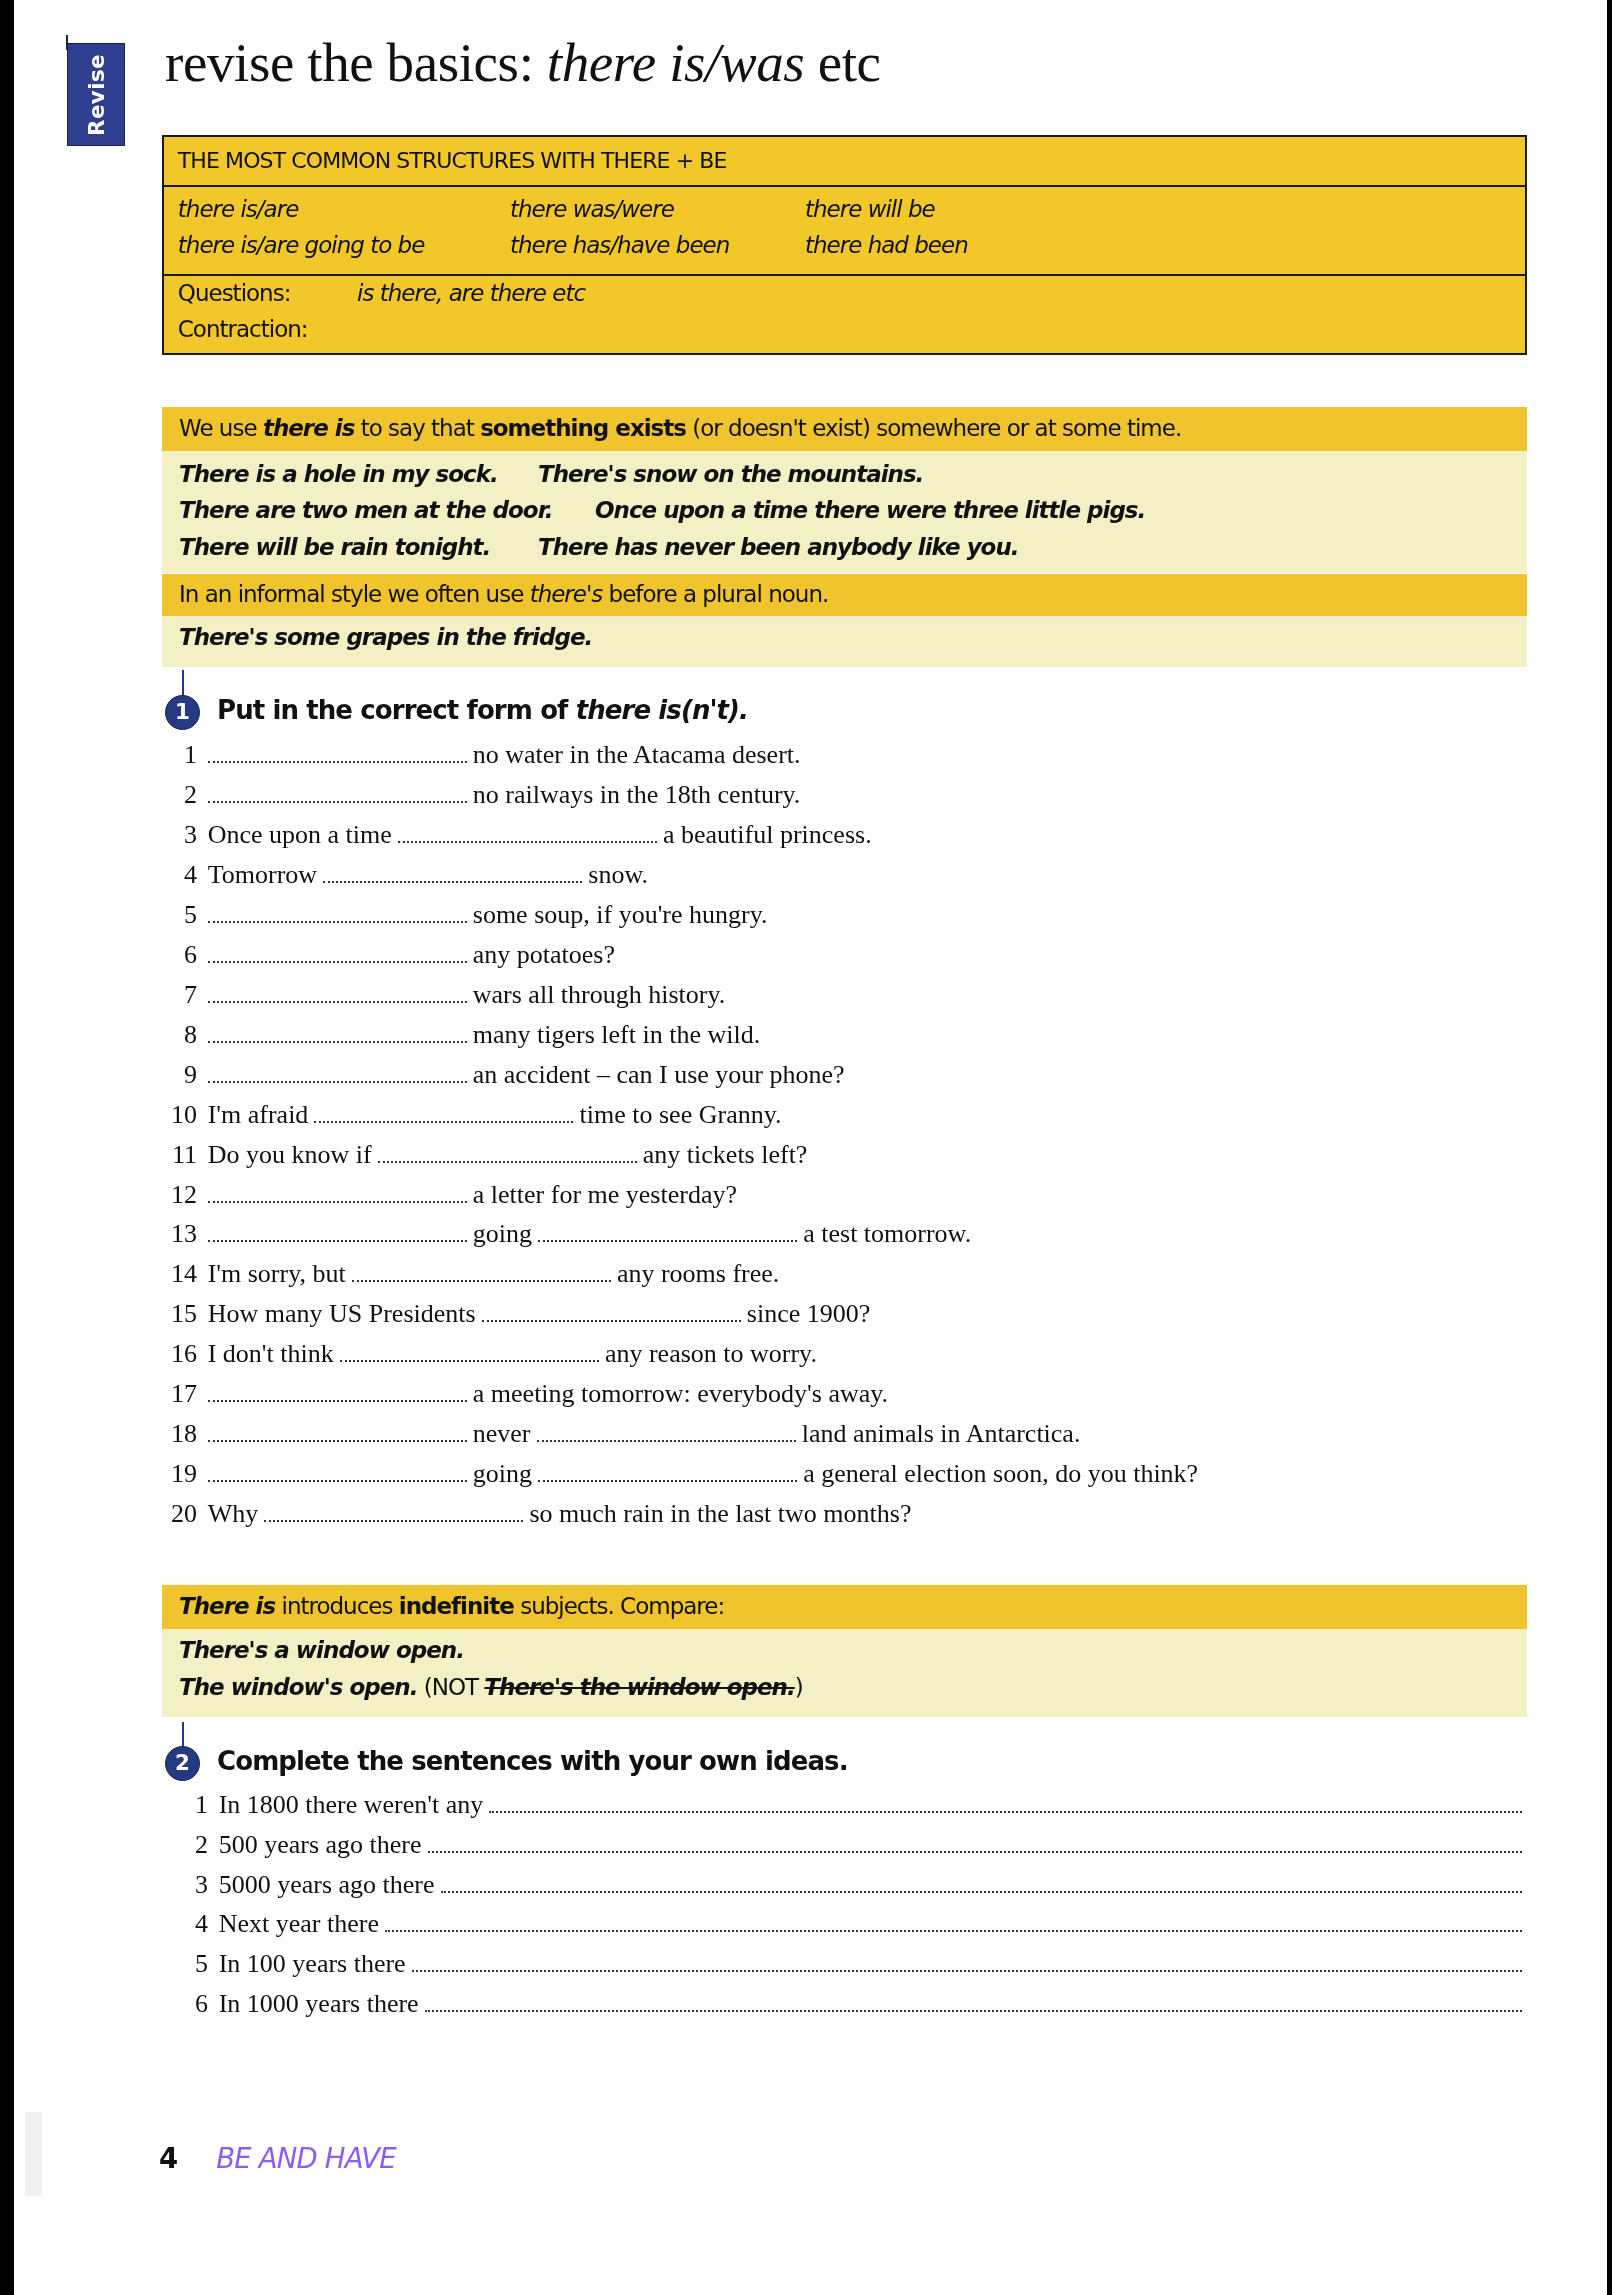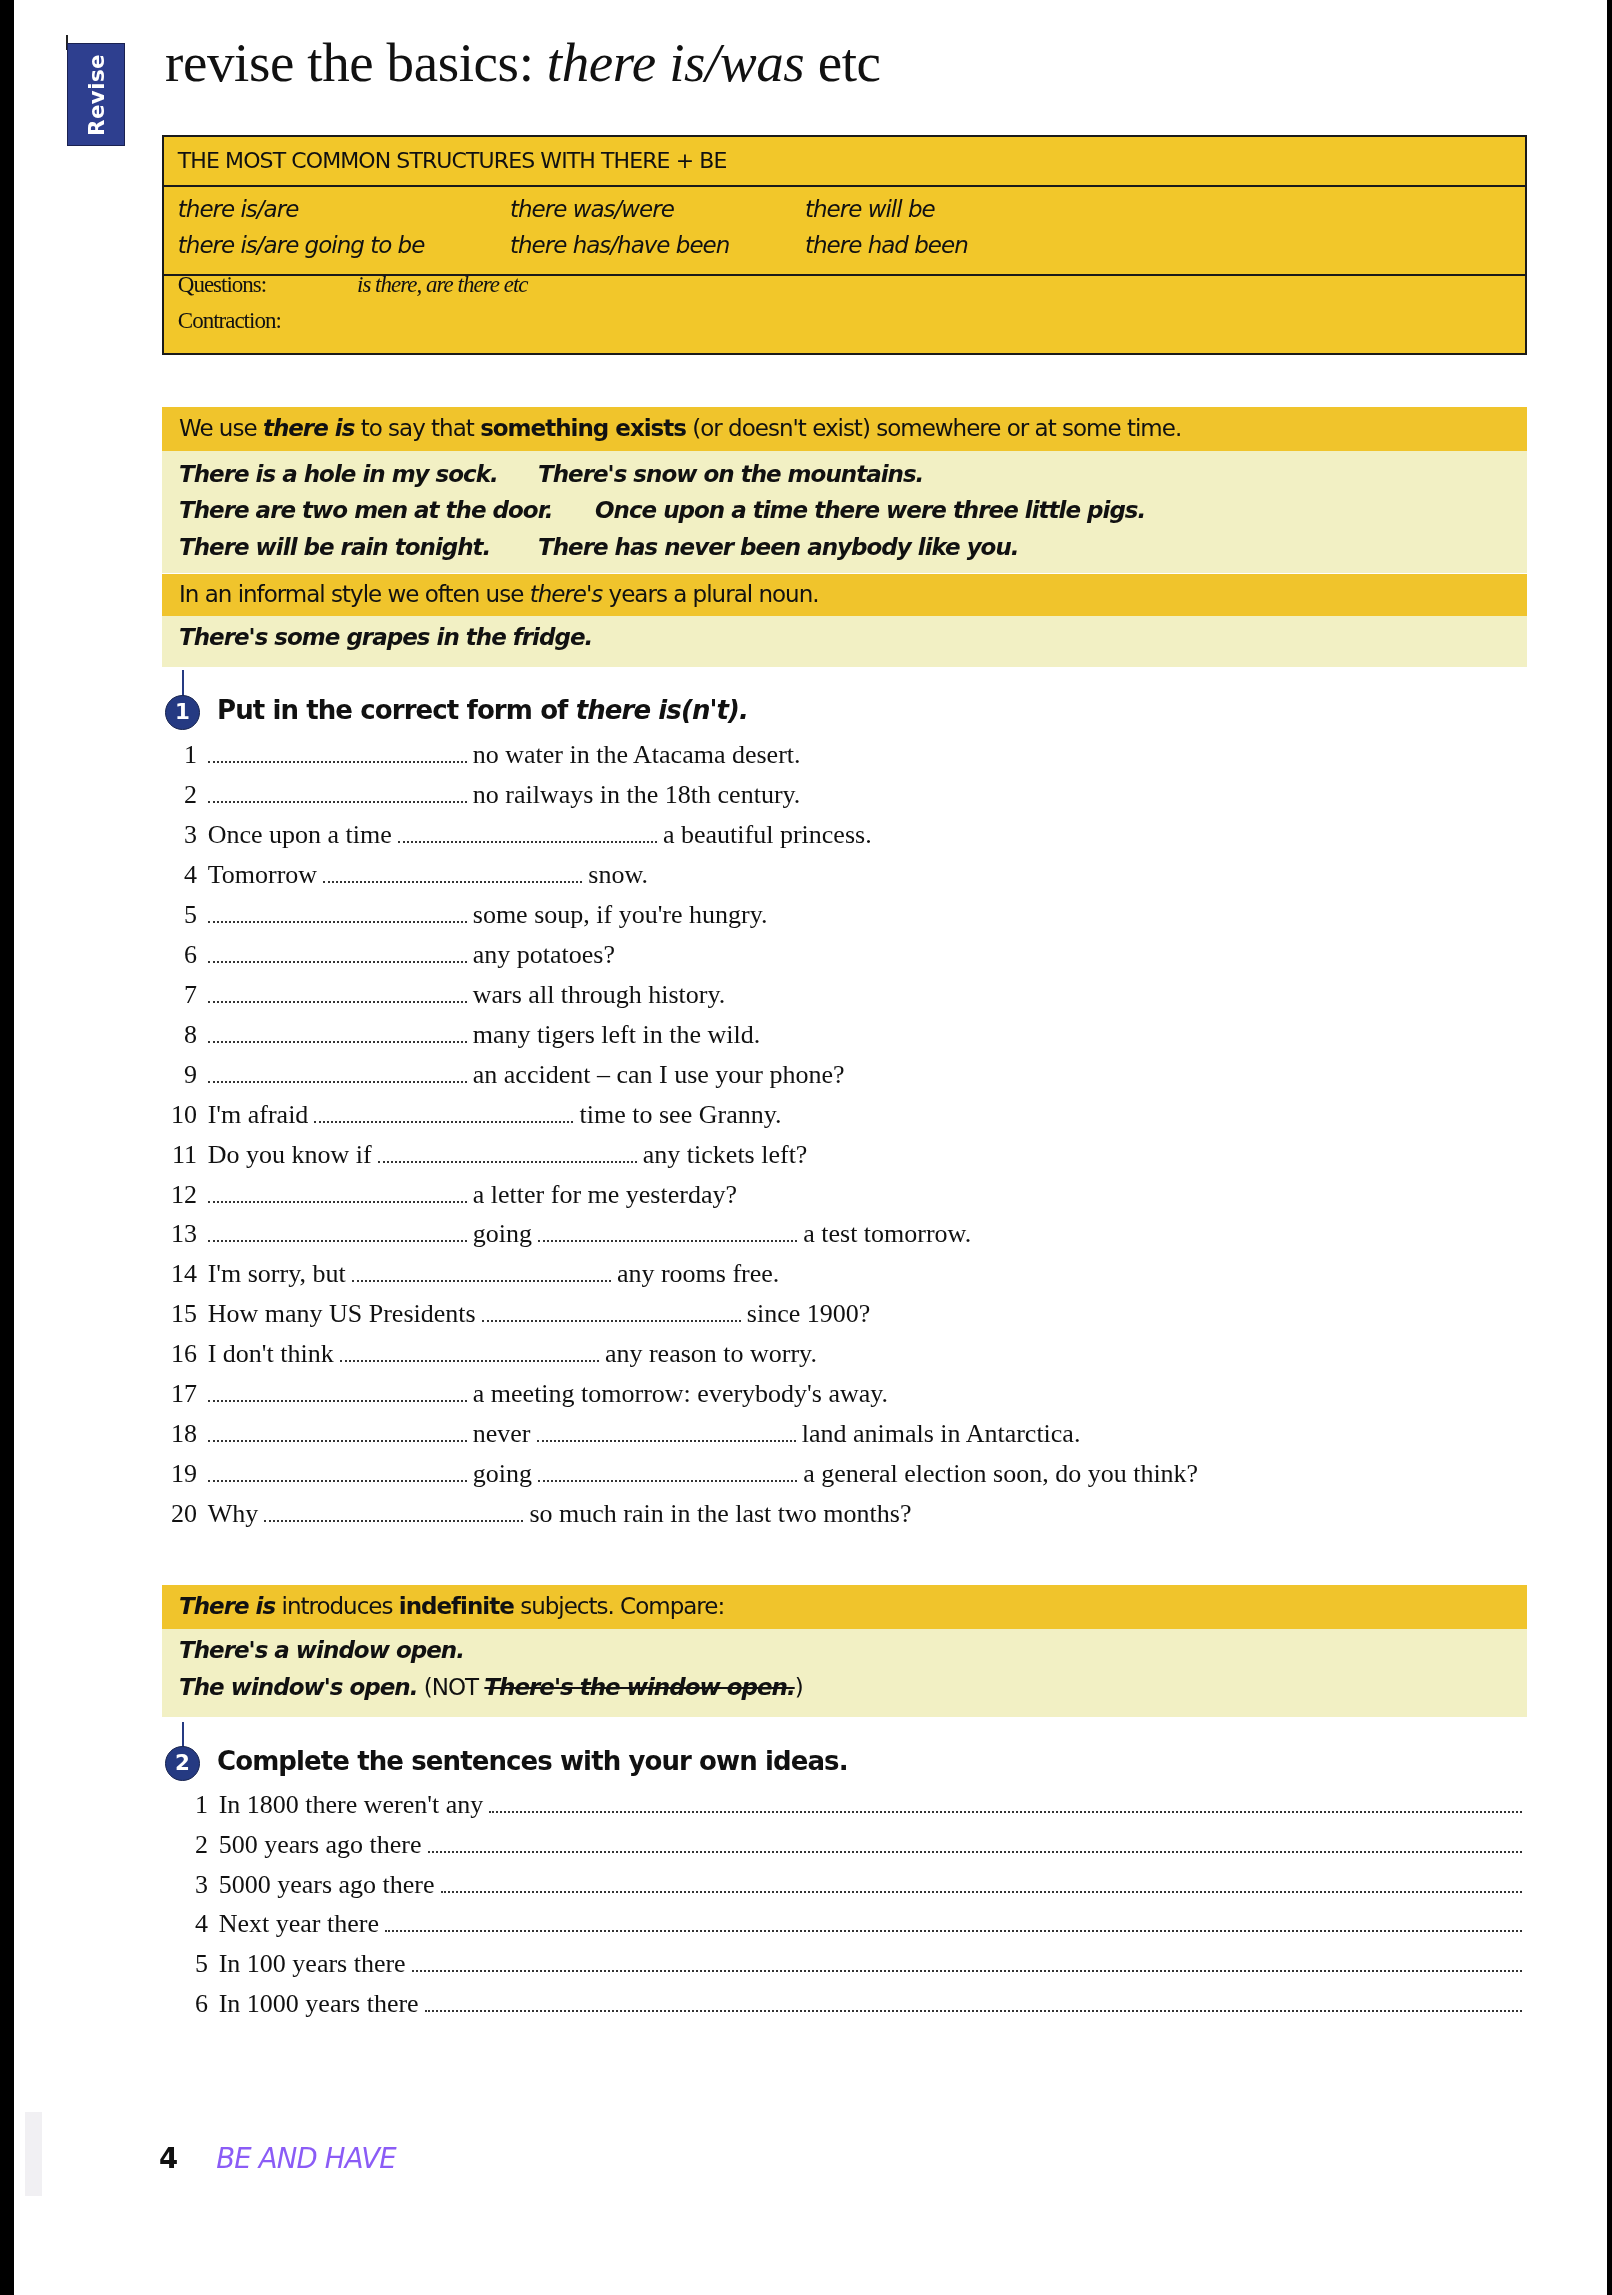--- a/index.html
+++ b/index.html
@@ -34,21 +34,21 @@
   .sans { font-family:"DejaVu Sans", sans-serif; }
 
   
   .struct-table {
     position:absolute; left:162px; top:135px; width:1365px; height:220px;
     border:2.3px solid #1a1a1a; box-sizing:border-box; background:#f2c72a;
   }
   .struct-row { position:absolute; left:0; right:0; border-bottom:2.3px solid #1a1a1a; }
   .struct-row.r1 { top:0; height:48px; }
   .struct-row.r2 { top:51px; height:86px; }
-  .struct-row.r3 { top:130px; height:87px; border-bottom:none;font-family:Liberation Serif, serif; }
+  .struct-row.r3 { top:138px; height:87px; border-bottom:none; }
   .struct-head {
     position:absolute; left:13.8px; top:10.7px; font-size:22px; letter-spacing:-0.9px; white-space:nowrap;
   }
   .struct-cell {
     position:absolute; font-size:23px; font-style:italic; letter-spacing:-1px; white-space:nowrap;
   }
   .q-label, .q-value { position:absolute; font-size:23px; letter-spacing:-1px; white-space:nowrap; }
   .q-value { font-style:italic; }
 
   
@@ -135,21 +135,21 @@
     <span>We use </span><b><i>there is</i></b><span> to say that </span><b>something exists</b><span> (or doesn't exist) somewhere or at some time.</span>
   </div>
   <div class="panel-text ex" style="top:54px">There is a hole in my sock.</div>
   <div class="panel-text ex" style="top:54px;left:376px">There's snow on the mountains.</div>
   <div class="panel-text ex" style="top:90px">There are two men at the door.</div>
   <div class="panel-text ex" style="top:90px;left:433px">Once upon a time there were three little pigs.</div>
   <div class="panel-text ex" style="top:127px">There will be rain tonight.</div>
   <div class="panel-text ex" style="top:127px;left:376px">There has never been anybody like you.</div>
 
   <div class="panel-text" style="top:174px">
-    <span>In an informal style we often use </span><i>there's</i><span> years a plural noun.</span>
+    <span>In an informal style we often use </span><i>there's</i><span> before a plural noun.</span>
   </div>
   <div class="panel-text ex" style="top:217px">There's some grapes in the fridge.</div>
 </div>
 
 <div class="ex-stem" style="left:182px;top:670px;height:26px"></div>
 <div class="ex-circle" style="left:165px;top:695px">1</div>
 <div class="ex-heading" style="left:217px;top:695px">
   <span>Put in the correct form of </span><i>there is(n't).</i>
 </div>
 

